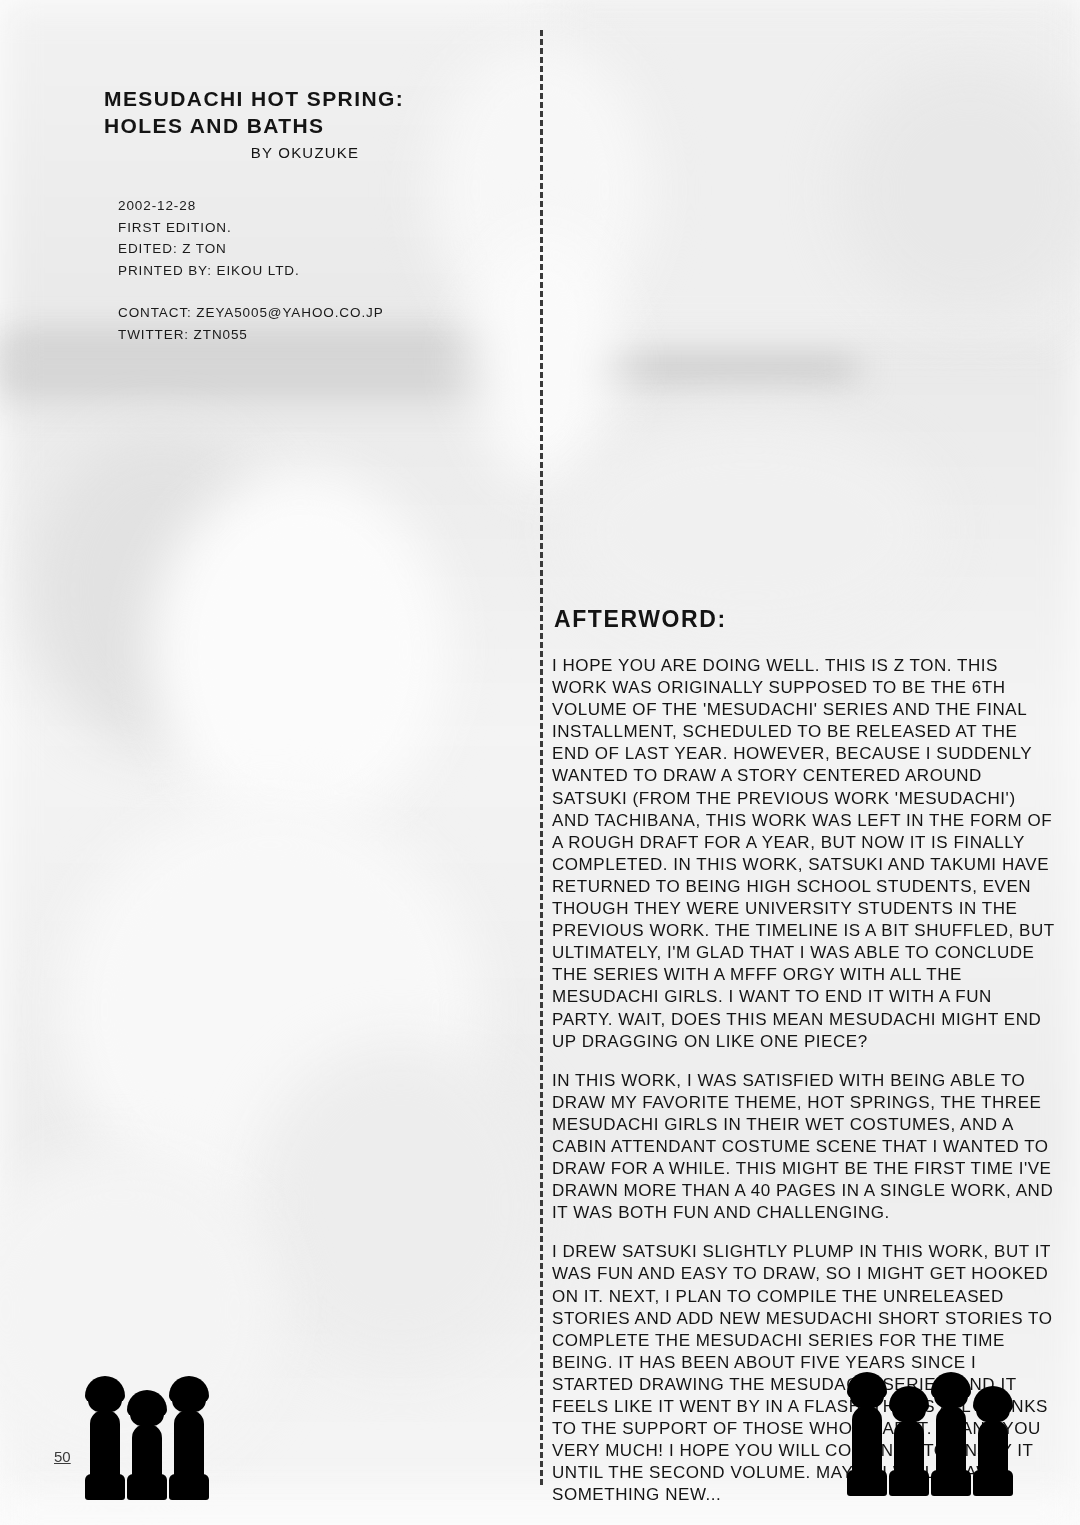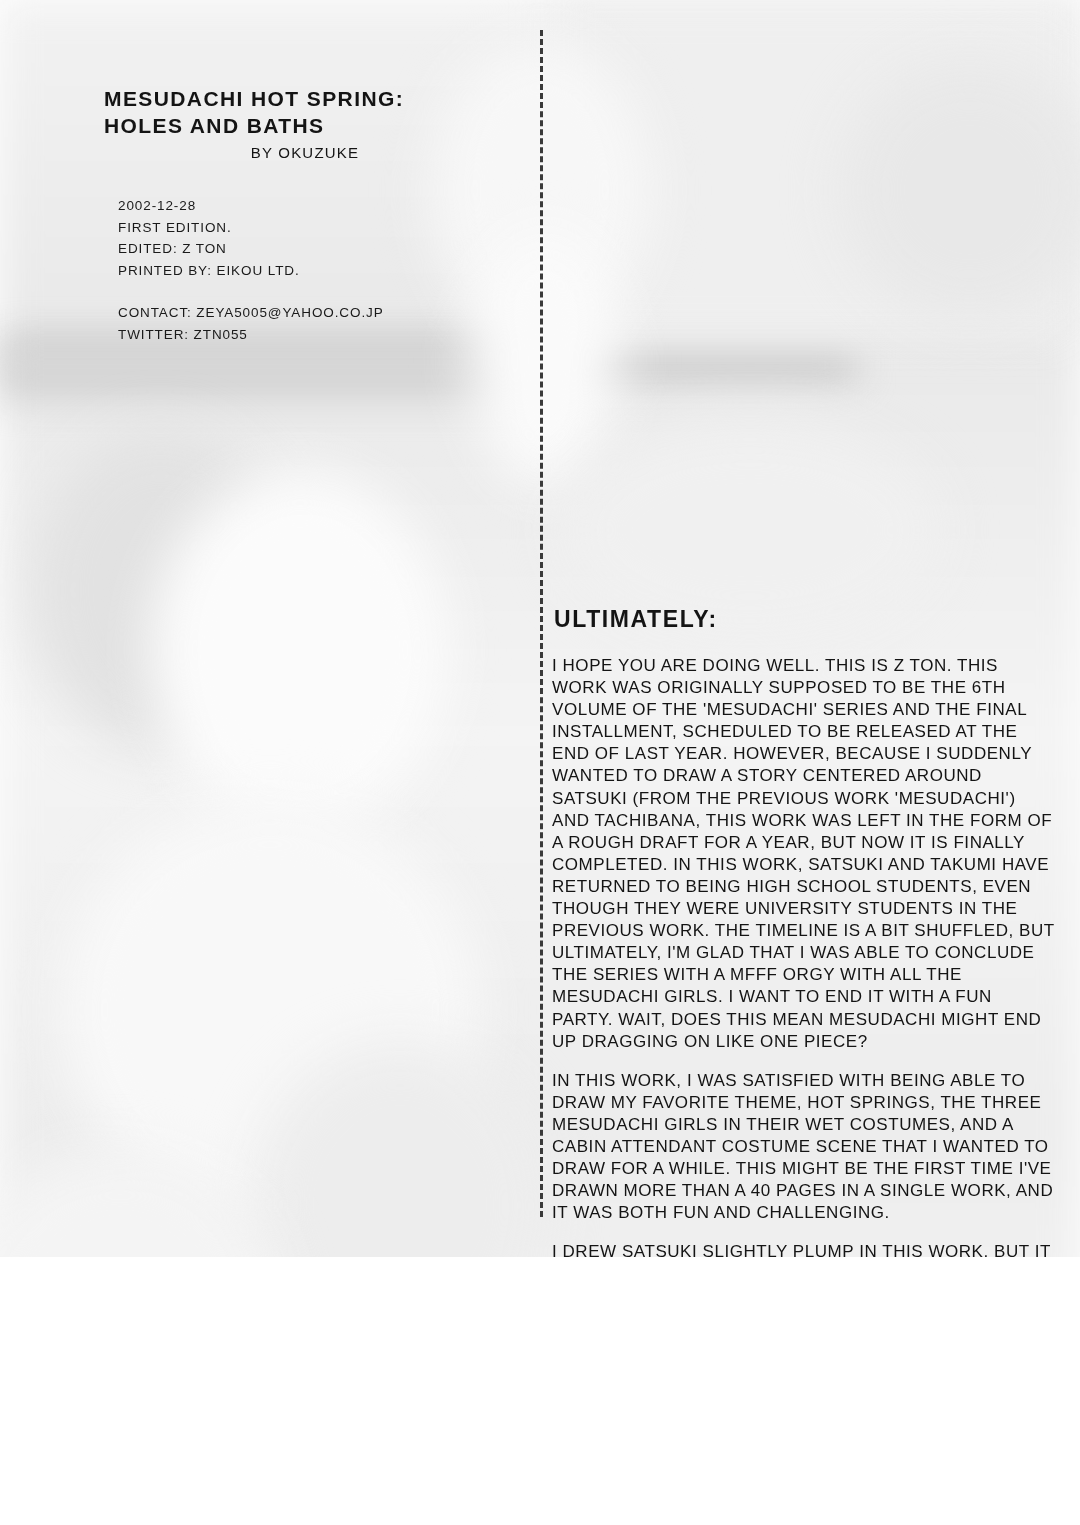--- a/index.html
+++ b/index.html
@@ -3,21 +3,21 @@
 <meta charset="utf-8">
 <style>
   html, body {
     margin: 0;
     padding: 0;
     background: #ffffff;
   }
   .page {
     position: relative;
     width: 1080px;
-    height: 1257px;
+    height: 1525px;
     background: #fdfdfd;
     overflow: hidden;
     font-family: "Liberation Sans", sans-serif;
     color: #1a1a1a;
   }
 
   
   .bg-art {
     position: absolute;
     inset: 0;
@@ -205,21 +205,21 @@
       <div>PRINTED BY: EIKOU LTD.</div>
     </div>
 
     <div class="meta-block second">
       <div>CONTACT: ZEYA5005@YAHOO.CO.JP</div>
       <div>TWITTER: ZTN055</div>
     </div>
   </div>
 
   <div class="afterword">
-    <h2 class="afterword-heading">ULTIMATELY:</h2>
+    <h2 class="afterword-heading">AFTERWORD:</h2>
     <p class="para">I HOPE YOU ARE DOING WELL. THIS IS Z TON. THIS WORK WAS ORIGINALLY SUPPOSED TO BE THE 6TH VOLUME OF THE 'MESUDACHI' SERIES AND THE FINAL INSTALLMENT, SCHEDULED TO BE RELEASED AT THE END OF LAST YEAR. HOWEVER, BECAUSE I SUDDENLY WANTED TO DRAW A STORY CENTERED AROUND SATSUKI (FROM THE PREVIOUS WORK 'MESUDACHI') AND TACHIBANA, THIS WORK WAS LEFT IN THE FORM OF A ROUGH DRAFT FOR A YEAR, BUT NOW IT IS FINALLY COMPLETED. IN THIS WORK, SATSUKI AND TAKUMI HAVE RETURNED TO BEING HIGH SCHOOL STUDENTS, EVEN THOUGH THEY WERE UNIVERSITY STUDENTS IN THE PREVIOUS WORK. THE TIMELINE IS A BIT SHUFFLED, BUT ULTIMATELY, I'M GLAD THAT I WAS ABLE TO CONCLUDE THE SERIES WITH A MFFF ORGY WITH ALL THE MESUDACHI GIRLS. I WANT TO END IT WITH A FUN PARTY. WAIT, DOES THIS MEAN MESUDACHI MIGHT END UP DRAGGING ON LIKE ONE PIECE?</p>
     <p class="para">IN THIS WORK, I WAS SATISFIED WITH BEING ABLE TO DRAW MY FAVORITE THEME, HOT SPRINGS, THE THREE MESUDACHI GIRLS IN THEIR WET COSTUMES, AND A CABIN ATTENDANT COSTUME SCENE THAT I WANTED TO DRAW FOR A WHILE. THIS MIGHT BE THE FIRST TIME I'VE DRAWN MORE THAN A 40 PAGES IN A SINGLE WORK, AND IT WAS BOTH FUN AND CHALLENGING.</p>
     <p class="para">I DREW SATSUKI SLIGHTLY PLUMP IN THIS WORK, BUT IT WAS FUN AND EASY TO DRAW, SO I MIGHT GET HOOKED ON IT. NEXT, I PLAN TO COMPILE THE UNRELEASED STORIES AND ADD NEW MESUDACHI SHORT STORIES TO COMPLETE THE MESUDACHI SERIES FOR THE TIME BEING. IT HAS BEEN ABOUT FIVE YEARS SINCE I STARTED DRAWING THE MESUDACHI SERIES, AND IT FEELS LIKE IT WENT BY IN A FLASH. THIS IS ALL THANKS TO THE SUPPORT OF THOSE WHO READ IT. THANK YOU VERY MUCH! I HOPE YOU WILL CONTINUE TO ENJOY IT UNTIL THE SECOND VOLUME. MAYBE I WILL DRAW SOMETHING NEW...</p>
     <p class="para">LATERS!</p>
     <p class="para">Z TON</p>
   </div>
 
   <div class="page-number">50</div>
 
   <div class="chibi-cluster chibi-left">

